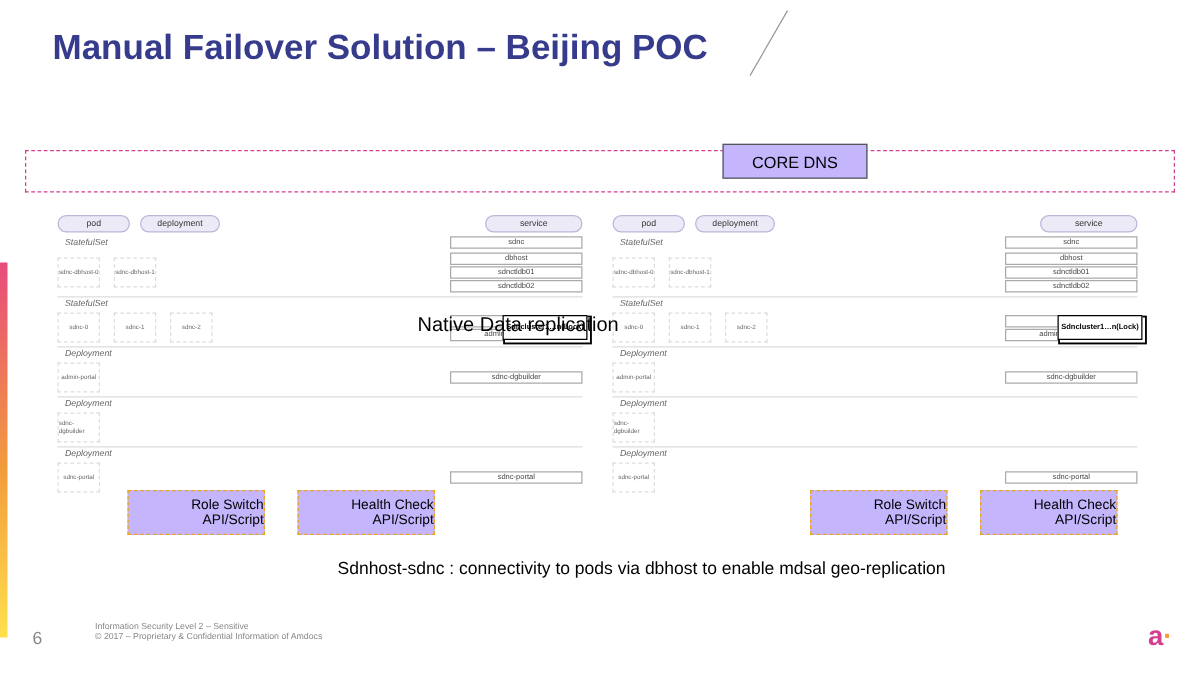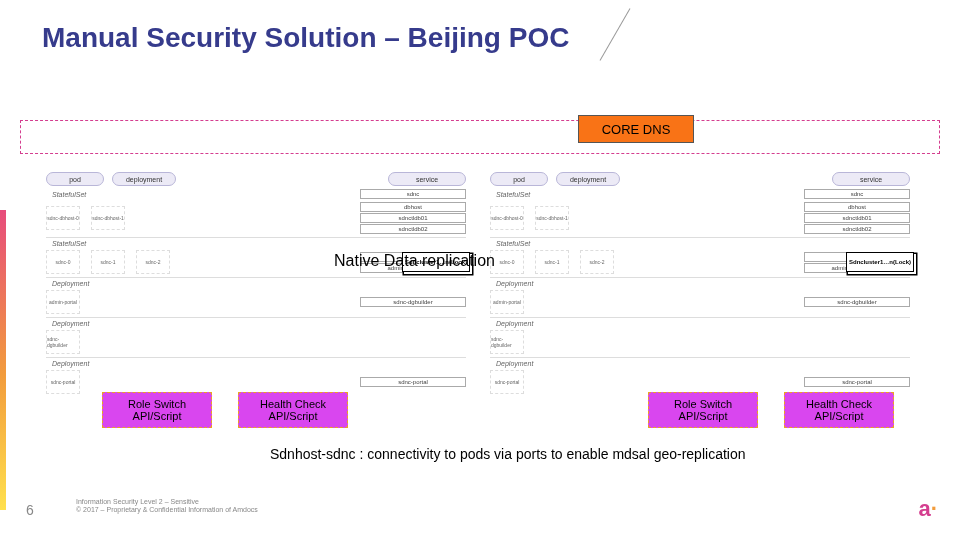--- a/index.html
+++ b/index.html
@@ -4,59 +4,59 @@
 <style>
 * { margin: 0; padding: 0; box-sizing: border-box; }
 html, body { width: 960px; height: 540px; font-family: Arial, sans-serif; background: #fff; color: #000; overflow: hidden; }
 
 .slide { position: relative; width: 960px; height: 540px; }
 
 .title { position: absolute; top: 22px; left: 42px; font-size: 28px; font-weight: 700; color: #363b8c; }
 
 .fed-bar { position: absolute; top: 120px; left: 20px; width: 920px; height: 34px; border: 1.5px dashed #d43e8f; background: rgba(255,255,255,0.6); }
 .fed-label { position: absolute; top: 125px; left: 220px; font-size: 15px; font-weight: 600; color: #d43e8f; }
-.core-dns { position: absolute; top: 115px; left: 578px; width: 116px; height: 28px; border: 1.5px solid #555; background: #f97316; font-size: 13px; font-weight: 500; display: flex; align-items: center; justify-content: center; }
+.core-dns { position: absolute; top: 115px; left: 578px; width: 116px; height: 28px; border: 1.5px solid #555; background: #c4b5fd; font-size: 13px; font-weight: 500; display: flex; align-items: center; justify-content: center; }
 .leader { position: absolute; top: 60px; left: 600px; width: 60px; border-top: 1px solid #999; transform-origin: left center; transform: rotate(-60deg); }
 
 .diagrams { position: absolute; top: 170px; left: 46px; display: flex; gap: 24px; }
 .diag { width: 420px; }
 .pillrow { display: flex; gap: 8px; align-items: center; margin: 2px 0 3px; position: relative; }
 .pill { border: 1px solid #B9B6D8; border-radius: 9px; background: #ECEAF6; height: 14px; font-size: 7px; color: #333; display: flex; align-items: center; justify-content: center; }
 .pill.small { width: 58px; }
 .pill.mid { width: 64px; }
 .pill.long { width: 78px; margin-left: auto; }
 .rowlabel { font-size: 7px; font-style: italic; color: #666; margin-left: 6px; }
 .rightcol { margin-left: auto; display: flex; flex-direction: column; gap: 1px; }
 .microbox { border: 1px solid #aaa; background: #fff; width: 106px; height: 10px; font-size: 6px; display: flex; align-items: center; justify-content: center; color: #444; }
 .rowline { height: 1px; background: #ddd; width: 100%; }
 .chip { border: 0.5px dashed #ddd; width: 34px; height: 24px; font-size: 5px; color: #666; display:inline-flex; align-items:center; justify-content:center; margin-right:3px; }
 .sdncluster { position: absolute; right: -4px; top: 2px; width: 68px; height: 20px; border: 1.5px solid #000; background:#fff; font-size:6px; font-weight:700; display:flex; align-items:center; justify-content:center; box-shadow: 2px 2px 0 #fff, 2px 2px 0 1.5px #000; }
 
 .native { position: absolute; top: 252px; left: 334px; font-size: 16px; font-weight: 500; }
 
 .api-row { position: absolute; top: 392px; left: 0; width: 960px; display: flex; }
-.api-box { width: 110px; height: 36px; border: 1.5px dashed #eaa520; background:#d946ef; font-size: 11px; display:flex; align-items:center; justify-content:center; text-align:center; line-height:1.1; }
+.api-box { width: 110px; height: 36px; border: 1.5px dashed #eaa520; background:#c4b5fd; font-size: 11px; display:flex; align-items:center; justify-content:center; text-align:right; line-height:1.1; }
 
 .connectivity { position: absolute; top: 446px; left: 270px; font-size: 14px; font-weight: 500; }
 
 .page-num { position: absolute; left: 26px; top: 502px; font-size: 14px; color: #888; }
 .legal { position: absolute; left: 76px; top: 498px; font-size: 7px; color: #888; line-height: 1.2; }
 
 .grad-bar { position: absolute; left: 0; top: 210px; width: 6px; height: 300px; background: linear-gradient(180deg,#e74c7c 0%,#f29c3c 55%,#ffe04d 100%); }
 
 .logo { position: absolute; right: 22px; bottom: 18px; font-size: 22px; font-weight:700; color:#d43e8f; }
 .logo .dot { color:#f29c3c; }
 </style>
 </head>
 <body>
 <div class="slide">
 
 <div class="grad-bar"></div>
 
-<div class="title">Manual Security Solution – Beijing POC</div>
+<div class="title">Manual Failover Solution – Beijing POC</div>
 
 <div class="leader"></div>
 <div class="fed-bar"></div>
 <div class="core-dns">CORE DNS</div>
 
 <div class="diagrams">
 
   <div class="diag">
     <div class="pillrow">
       <span class="pill small">pod</span>
@@ -188,21 +188,21 @@
 
 <div class="native">Native Data replication</div>
 
 <div class="api-row">
   <div class="api-box" style="margin-left:102px;">Role Switch API/Script</div>
   <div class="api-box" style="margin-left:26px;">Health Check API/Script</div>
   <div class="api-box" style="margin-left:300px;">Role Switch API/Script</div>
   <div class="api-box" style="margin-left:26px;">Health Check API/Script</div>
 </div>
 
-<div class="connectivity">Sdnhost-sdnc : connectivity to pods via ports to enable mdsal geo-replication</div>
+<div class="connectivity">Sdnhost-sdnc : connectivity to pods via dbhost to enable mdsal geo-replication</div>
 
 <div class="page-num">6</div>
 <div class="legal">
   <span>Information Security Level 2 – Sensitive</span><br>
   <span>© 2017 – Proprietary &amp; Confidential Information of Amdocs</span>
 </div>
 
 <div class="logo">a<span class="dot">·</span></div>
 
 </div>

